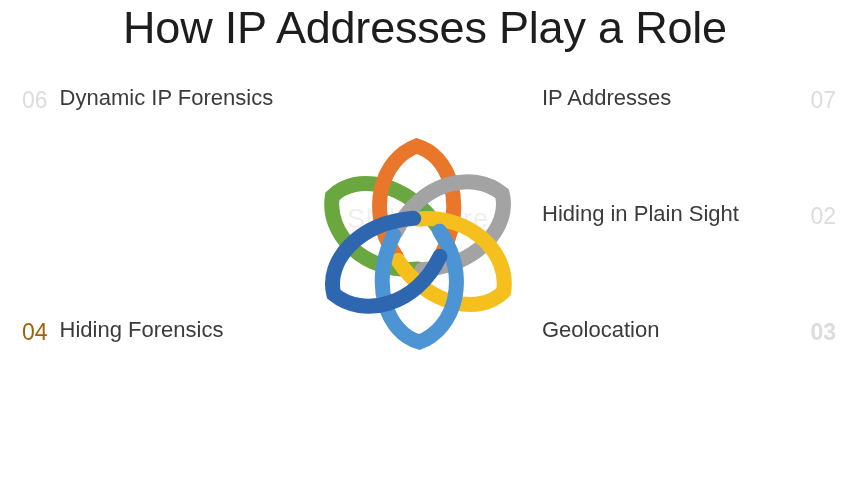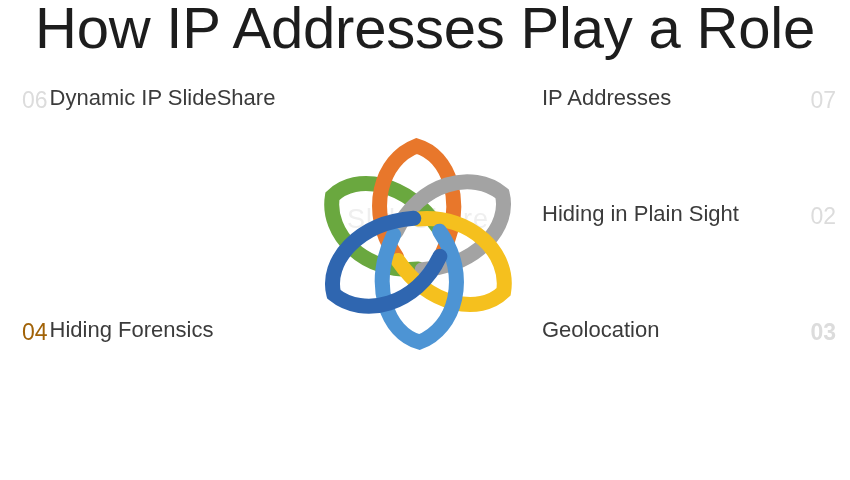--- a/index.html
+++ b/index.html
@@ -20,21 +20,21 @@
     overflow: hidden;
   }
 
   
   .slide-title {
     position: absolute;
     left: 0;
     top: 2px;
     width: 850px;
     text-align: center;
-    font-size: 58px;
+    font-size: 45px;
     line-height: 52px;
     font-weight: 400;
     color: #1d1d1d;
     letter-spacing: -0.2px;
     white-space: nowrap;
   }
 
   
   .item {
     position: absolute;
@@ -55,21 +55,21 @@
 
   .item-num {
     font-size: 23px;
     line-height: 28px;
     color: #dcdcdc;
     font-weight: 400;
     flex: 0 0 auto;
     white-space: nowrap;
     padding-top: 2px;
   }
-  .item-left .item-num { margin-right: 2px; }
+  .item-left .item-num { margin-right: 12px; }
   .item-right .item-num { margin-left: 2px; width: 46px; text-align: right; }
 
   .item-label {
     font-size: 22px;
     line-height: 27px;
     color: #3b3b3b;
     font-weight: 400;
     flex: 1 1 auto;
   }
   .item-right .item-label { text-align: left; padding-left: 6px; }
@@ -110,21 +110,21 @@
 </style>
 </head>
 <body>
 
 <div id="slide" style="background: rgb(255, 255, 255);">
 
   <div class="slide-title" style="color: rgb(29, 29, 29);">How IP Addresses Play a Role</div>
 
   <div class="item item-left" id="item-06">
     <span class="item-num" style="color: rgb(220, 220, 220);">06</span>
-    <span class="item-label" style="color: rgb(59, 59, 59);">Dynamic IP SlideShare</span>
+    <span class="item-label" style="color: rgb(59, 59, 59);">Dynamic IP Forensics</span>
   </div>
 
 
   <div class="item item-left" id="item-04">
     <span class="item-num" style="color: #a16207;">04</span>
     <span class="item-label" style="color: rgb(59, 59, 59);">Hiding Forensics</span>
   </div>
 
   <div class="item item-right" id="item-01">
     <span class="item-num" style="color: rgb(220, 220, 220);">07</span>

